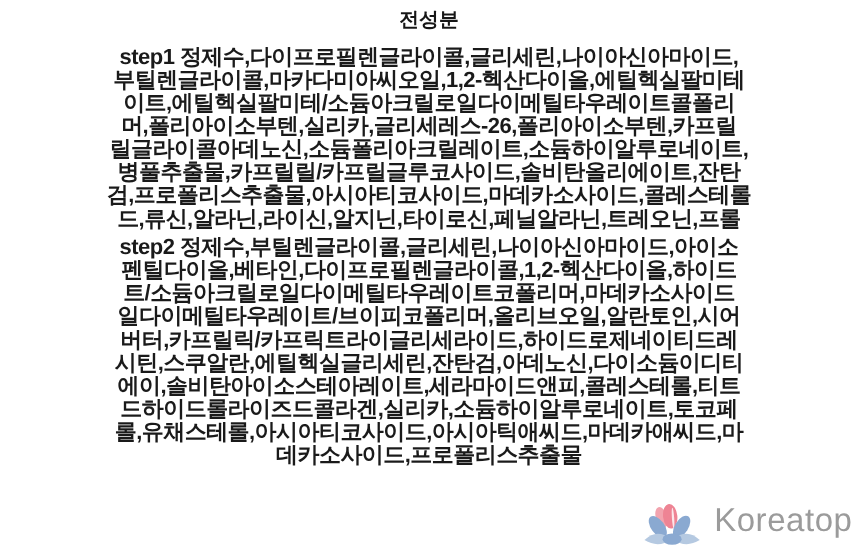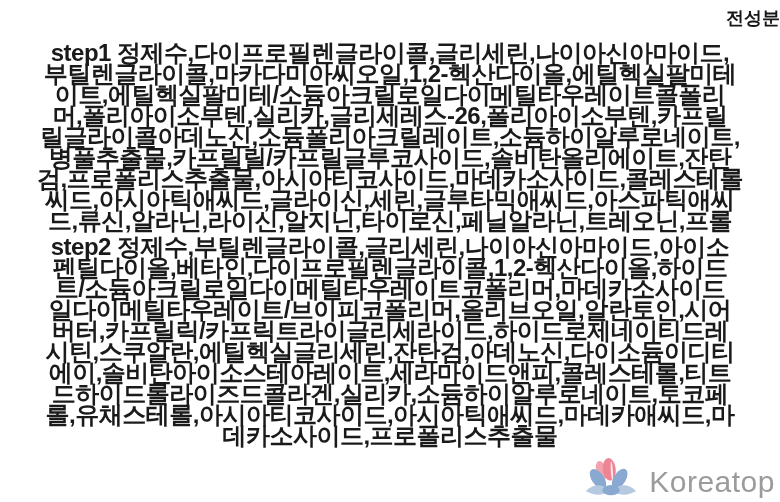--- a/index.html
+++ b/index.html
@@ -9,43 +9,43 @@
     overflow: hidden;
     font-family: "Liberation Sans", "DejaVu Sans", sans-serif;
   }
   .page {
     position: relative;
     width: 780px; height: 502px;
     background: #ffffff;
   }
   .doc-title {
     padding-top: 6px;
-    text-align: right;
+    text-align: center;
     font-size: 18px;
     font-weight: 700;
     color: #161616;
     letter-spacing: 0px;
   }
   .ingredients-para {
     margin-top: 12px;
     text-align: center;
-    font-size: 24px;
+    font-size: 20px;
     line-height: 21px;
     font-weight: 700;
     color: #1a1a1a;
     letter-spacing: -0.5px;
     white-space: nowrap;
   }
   .ingredients-para + .ingredients-para { margin-top: 5px; }
   .watermark {
     position: absolute;
     right: 5px;
     bottom: 3px;
     display: flex;
-    align-items: flex-end;
+    align-items: flex-start;
     gap: 12px;
     z-index: 5;
     margin-top: 21px;
   }
   .watermark-logo { display: block; }
   .watermark-text {
     font-size: 30px;
     font-weight: 400;
     color: #9b9b9b;
     letter-spacing: 0.5px;
@@ -59,21 +59,20 @@
   <div class="doc-title">전성분</div>
 
   <div class="ingredients-para">
       <div>step1 정제수,다이프로필렌글라이콜,글리세린,나이아신아마이드,</div>
       <div>부틸렌글라이콜,마카다미아씨오일,1,2-헥산다이올,에틸헥실팔미테</div>
       <div>이트,에틸헥실팔미테/소듐아크릴로일다이메틸타우레이트콜폴리</div>
       <div>머,폴리아이소부텐,실리카,글리세레스-26,폴리아이소부텐,카프릴</div>
       <div>릴글라이콜아데노신,소듐폴리아크릴레이트,소듐하이알루로네이트,</div>
       <div>병풀추출물,카프릴릴/카프릴글루코사이드,솔비탄올리에이트,잔탄</div>
       <div>검,프로폴리스추출물,아시아티코사이드,마데카소사이드,콜레스테롤</div>
-      <div>씨드,아시아틱애씨드,글라이신,세린,글루타믹애씨드,아스파틱애씨</div>
       <div>드,류신,알라닌,라이신,알지닌,타이로신,페닐알라닌,트레오닌,프롤</div>
     </div>
 
   <div class="ingredients-para">
       <div>step2 정제수,부틸렌글라이콜,글리세린,나이아신아마이드,아이소</div>
       <div>펜틸다이올,베타인,다이프로필렌글라이콜,1,2-헥산다이올,하이드</div>
       <div>트/소듐아크릴로일다이메틸타우레이트코폴리머,마데카소사이드</div>
       <div>일다이메틸타우레이트/브이피코폴리머,올리브오일,알란토인,시어</div>
       <div>버터,카프릴릭/카프릭트라이글리세라이드,하이드로제네이티드레</div>
       <div>시틴,스쿠알란,에틸헥실글리세린,잔탄검,아데노신,다이소듐이디티</div>

